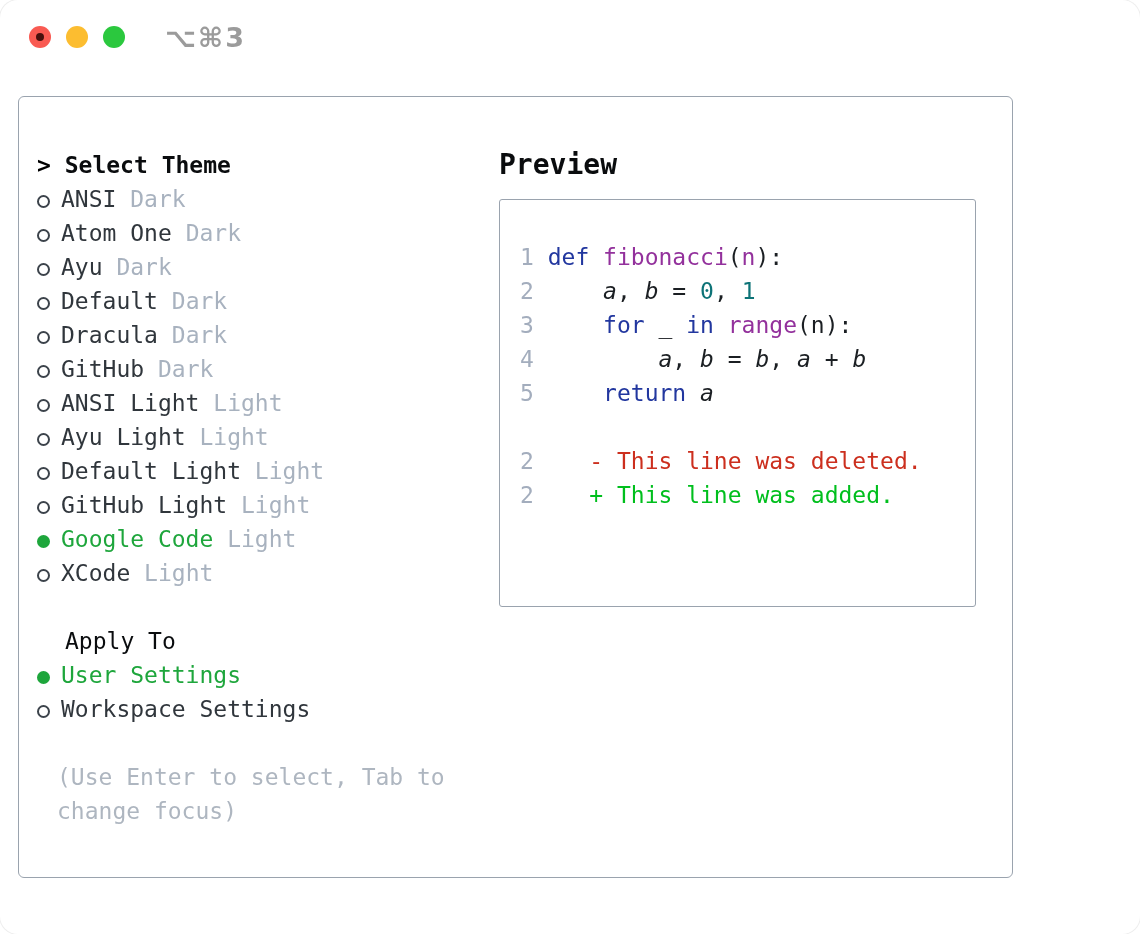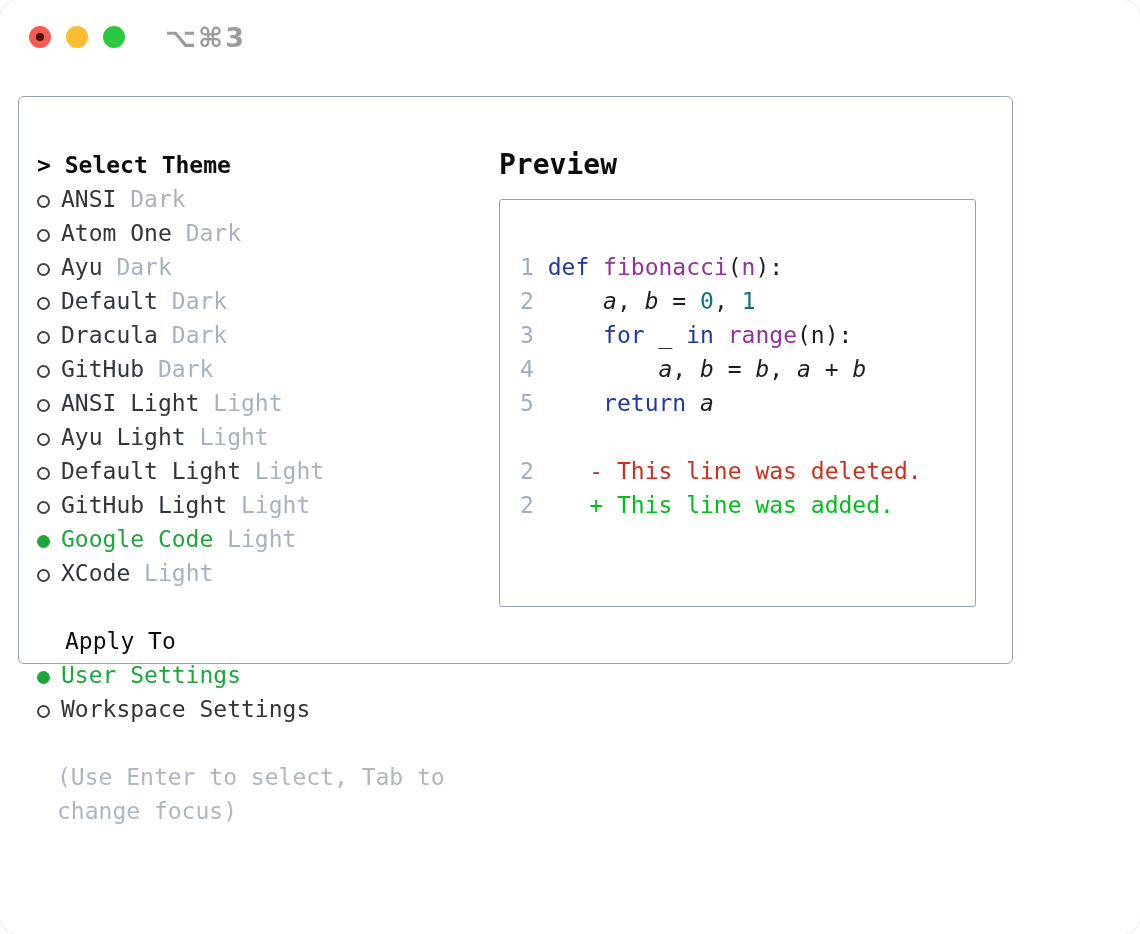--- a/index.html
+++ b/index.html
@@ -20,21 +20,21 @@
     content:""; position:absolute; left:7px; top:7px; width:8px; height:8px;
     border-radius:50%; background:var(--traffic_red_dot);
   }
   .shortcut {
     position:absolute; left:165px; top:22px; font-size:27px; font-weight:bold;
     color:var(--title_gray); letter-spacing:2px;
     font-family:"DejaVu Sans", sans-serif;
   }
   
   .panel {
-    position:absolute; left:18px; top:96px; width:995px; height:568px;
+    position:absolute; left:18px; top:96px; width:995px; height:782px;
     border:1.5px solid var(--border); border-radius:6px; background:#fff;
   }
   .row { white-space:pre; font-size:23px; line-height:34px; height:34px; color:var(--text_primary); }
   
   .list-col { position:absolute; left:18px; top:51px; }
   .cursor { font-weight:bold; color:#000; }
   .hdr { font-weight:bold; color:#0a0c0e; }
   .dot {
     display:inline-block; width:13px; height:13px; border-radius:50%;
     border:2px solid #3c434b; margin-right:11px; vertical-align:-1px;
@@ -45,21 +45,21 @@
   .variant { color:var(--text_muted); }
   .spacer { height:34px; }
   .apply-label { padding-left:28px; color:#0a0c0e; }
   .help { font-size:23px; line-height:34px; height:34px; color:var(--help_gray); white-space:pre;margin-left:20px; }
   
   .preview-col { position:absolute; left:480px; top:51px; }
   .preview-title { font-weight:bold; color:#0a0c0e; font-size:28px; line-height:34px; }
   .preview-box {
     margin-top:17px; width:477px; height:408px;
     border:1.5px solid var(--border); border-radius:3px; background:#fff;
-    padding:50px 12px 0 20px; overflow:hidden;
+    padding:40px 12px 0 20px; overflow:hidden;
   }
   .cline { white-space:pre; font-size:23px; line-height:34px; height:34px; color:var(--syn_plain); }
   .g   { color:var(--gutter_gray); }
   .k   { color:var(--syn_keyword); }
   .f   { color:var(--syn_function); }
   .n   { color:var(--syn_number); }
   .p   { color:var(--syn_plain); }
   .v   { color:var(--syn_plain); font-style:italic; }
   .ctx { color:var(--diff_context); }
   .del { color:var(--diff_deleted);margin-top:44px; }

